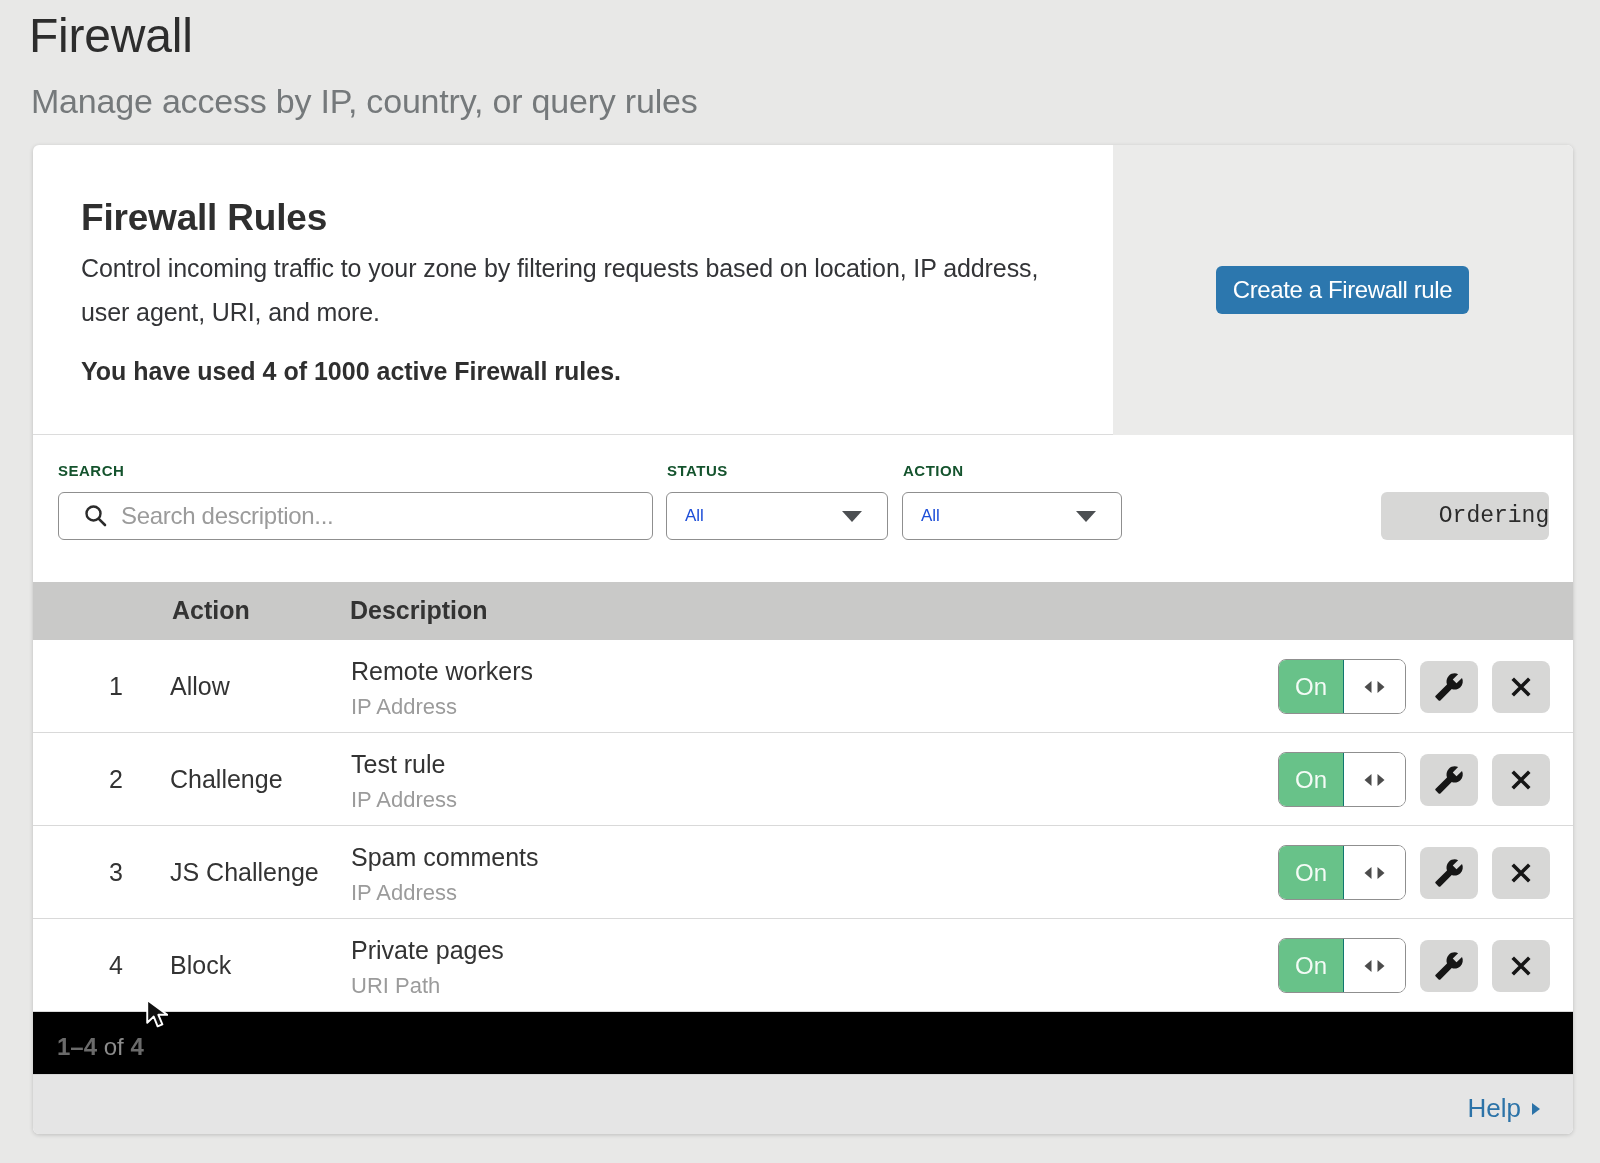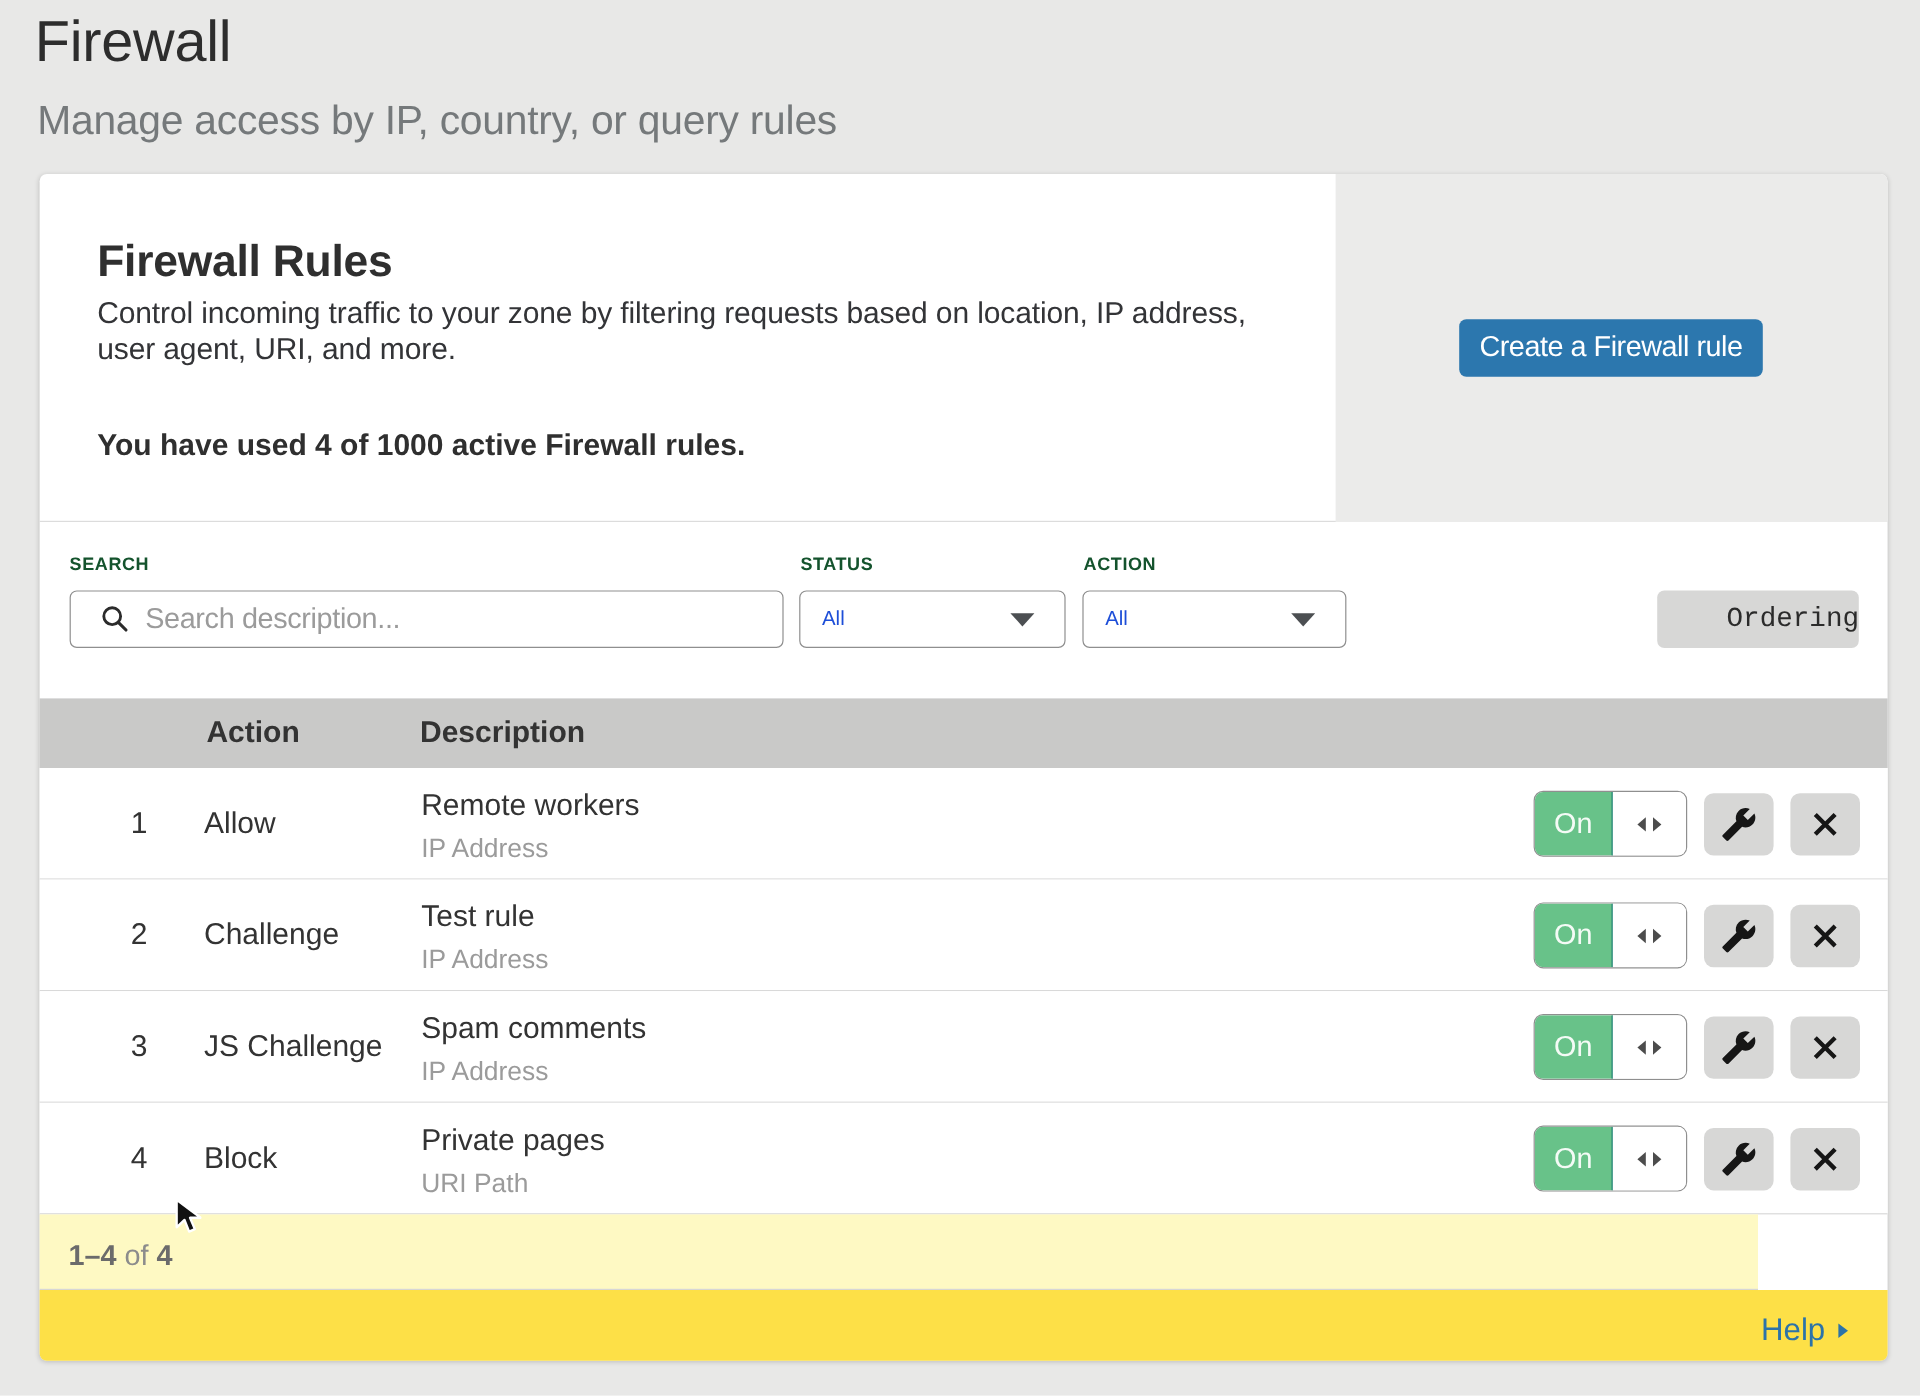--- a/index.html
+++ b/index.html
@@ -34,21 +34,21 @@
   .top-panel {
     position:absolute; left:1080px; top:0; width:460px; height:290px;
     background:#ebebea; border-top-right-radius:6px;
   }
   .card-title {
     position:absolute; left:48px; top:52px;
     font-size:37px; font-weight:700; color:#2f2f2f; letter-spacing:-0.2px;
   }
   .card-desc {
     position:absolute; left:48px; top:101px; width:1000px;
-    font-size:25px; line-height:30px; color:#333437; letter-spacing:-0.1px;
+    font-size:25px; line-height:44px; color:#333437; letter-spacing:-0.1px;
   }
   .card-usage {
     position:absolute; left:48px; top:212px;
     font-size:25px; font-weight:700; color:#2f2f2f;
   }
   .create-btn {
     position:absolute; left:1183px; top:121px;
     width:253px; height:48px;
     background:#2c77ae; border:none; border-radius:6px;
     color:#ffffff; font-size:24px; letter-spacing:-0.4px; font-family:inherit;
@@ -141,29 +141,29 @@
     position:absolute; top:21px;
     width:58px; height:52px;
     background:#d7d7d6; border:none; border-radius:8px;
     display:flex; align-items:center; justify-content:center;
     cursor:pointer;
   }
   .btn-wrench { left:1387px; }
   .btn-x { left:1459px; }
   
   .pagination {
-    position:absolute; left:0; top:867px; width:1432px; height:63px;
-    border-bottom:1px solid #d6d6d6; background:#fef9c3;
+    position:absolute; left:0; top:867px; width:1540px; height:63px;
+    border-bottom:1px solid #d6d6d6; background:#000000;
   }
   .pag-text { position:absolute; left:24px; top:21px; font-size:24px; }
   .pag-range, .pag-total { font-weight:700; color:#6b6b6b; }
   .pag-of { font-weight:400; color:#8c8c8c; }
   .footer {
     position:absolute; left:0; top:930px; width:1540px; height:59px;
-    background:#fde047; border-bottom-left-radius:6px; border-bottom-right-radius:6px;
+    background:#e5e5e5; border-bottom-left-radius:6px; border-bottom-right-radius:6px;
   }
   .help-link {
     position:absolute; right:32px; top:18px;
     display:flex; align-items:center;
     font-size:26px; color:#2c73a8; text-decoration:none; cursor:pointer;
   }
   .help-link svg { margin-left:10px; }
   .cursor { position:absolute; left:145px; top:998px; pointer-events:none; }
 </style>
 </head>

